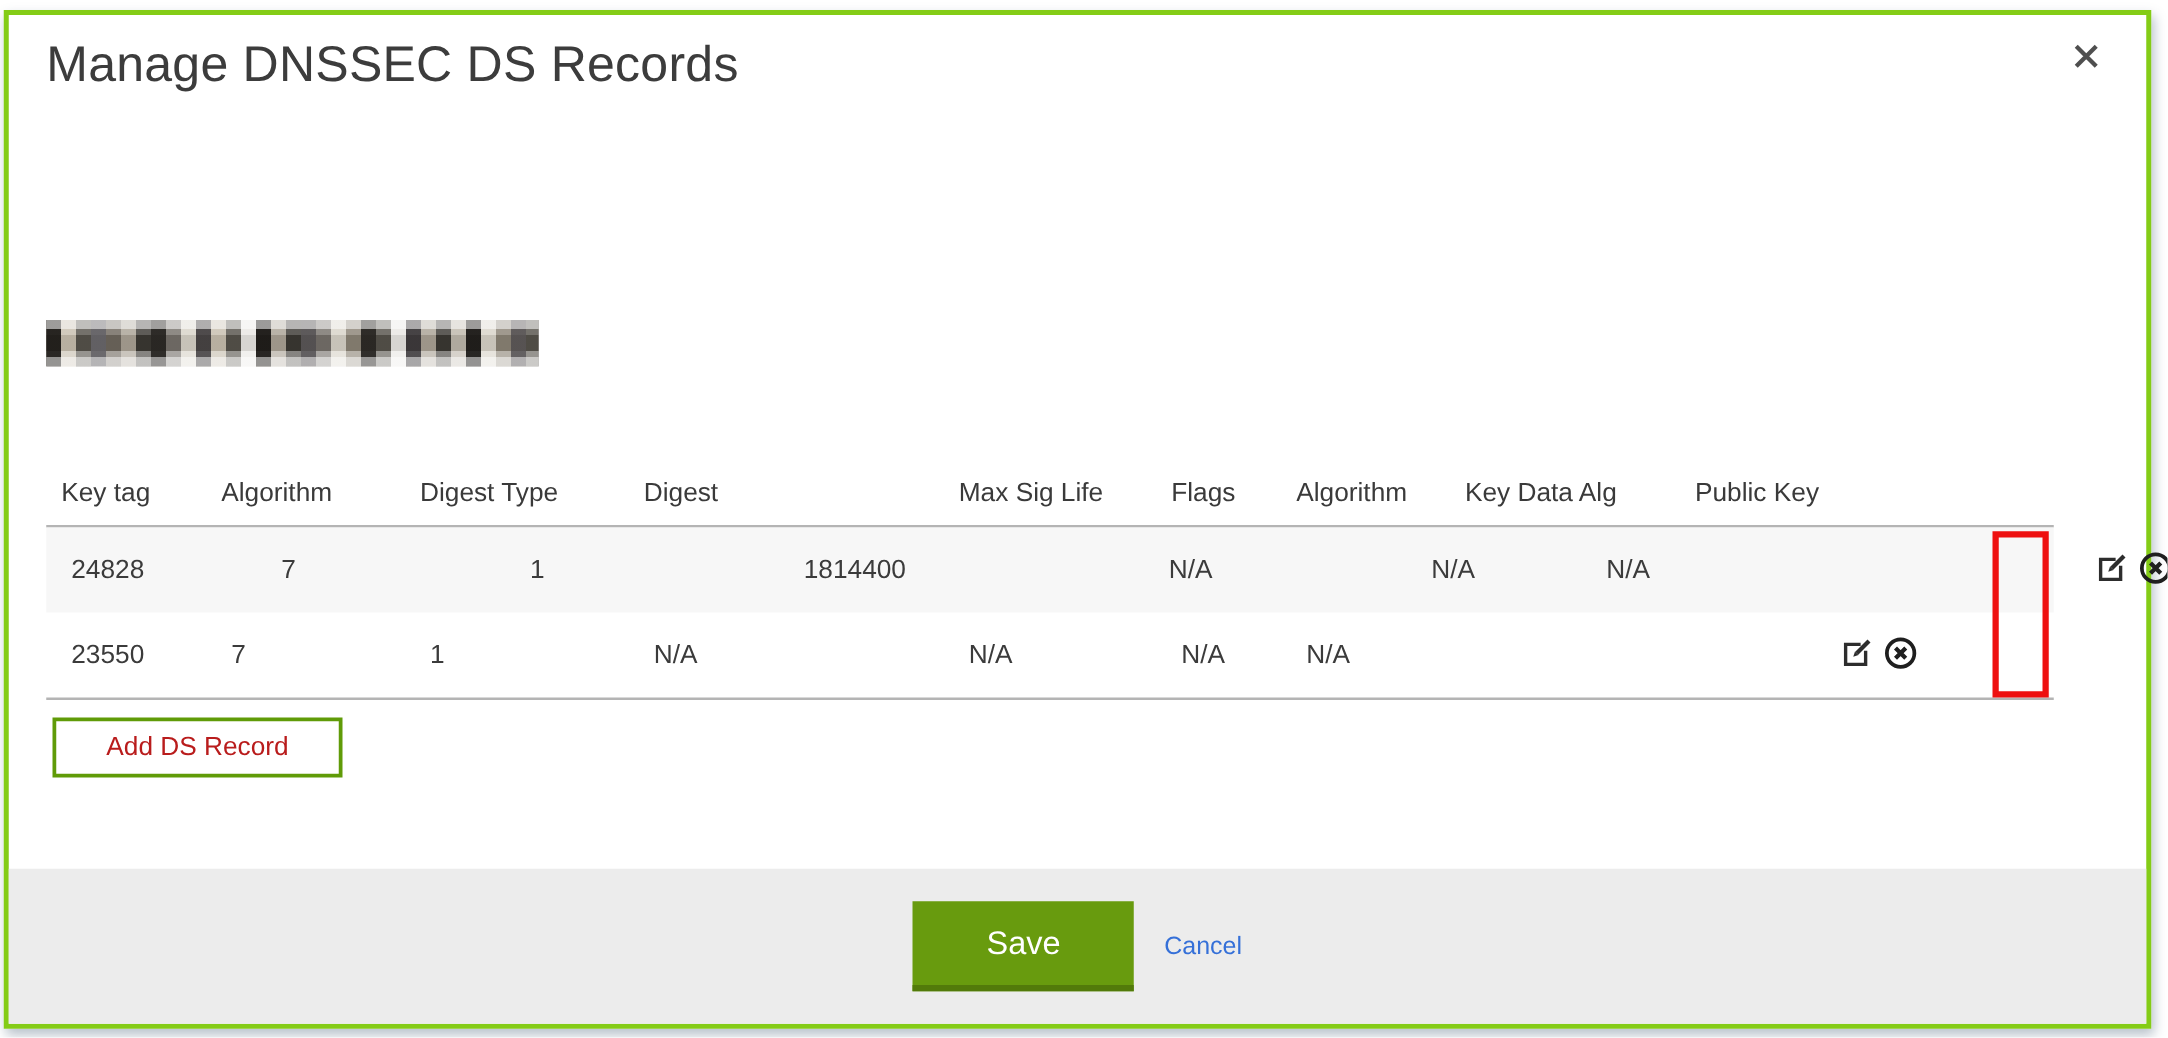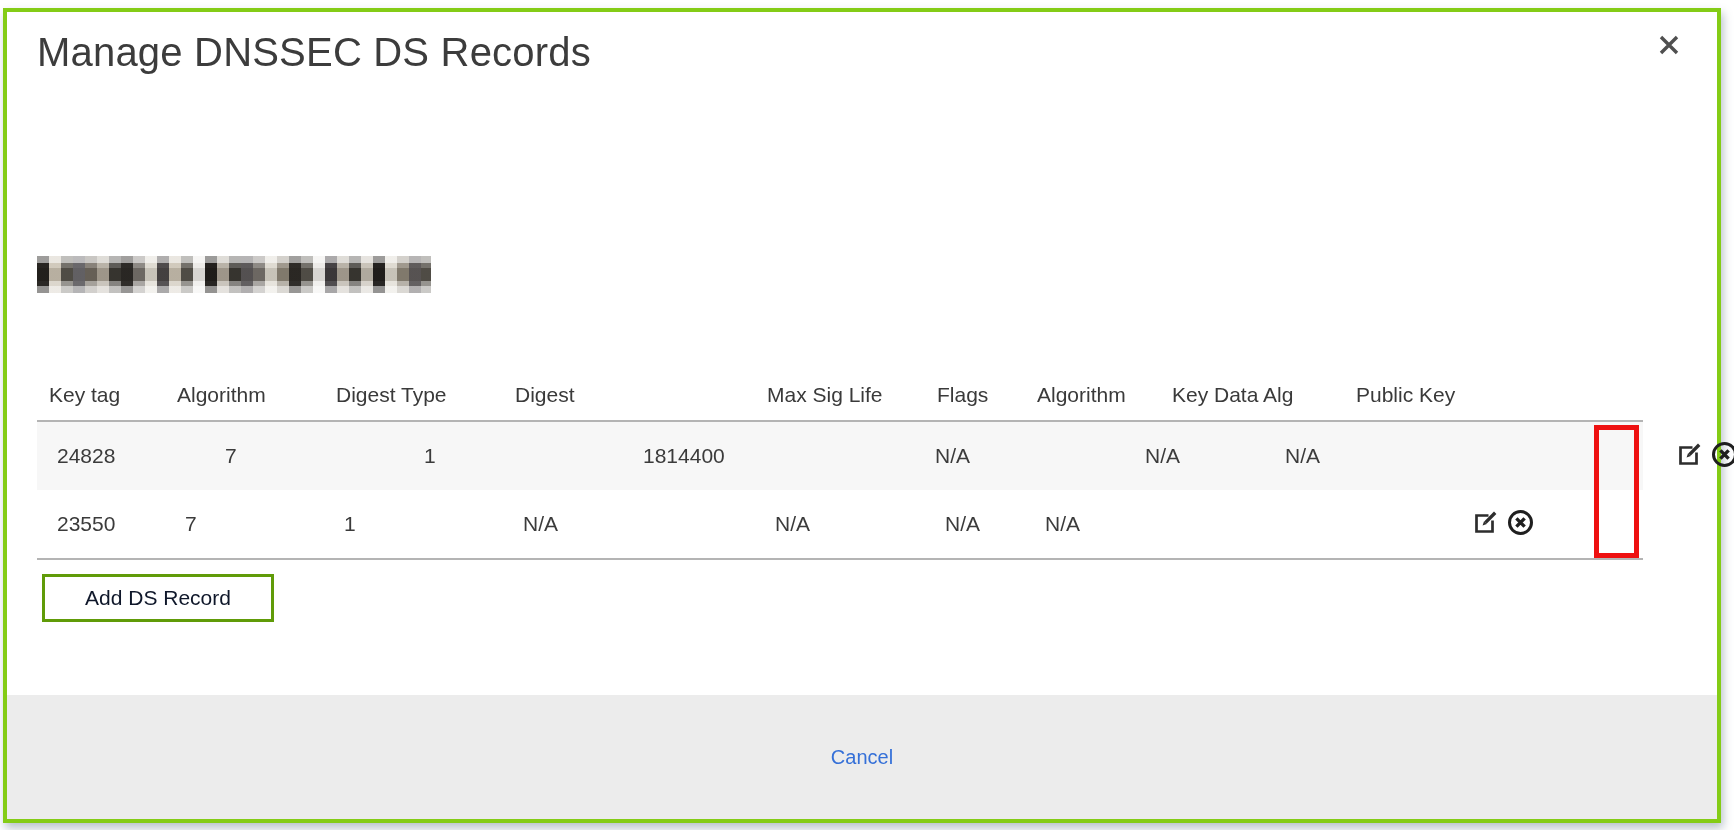--- a/index.html
+++ b/index.html
@@ -57,21 +57,21 @@
   }
   .icon-btn{background:none;border:none;padding:0;margin:0;cursor:pointer;display:flex;align-items:center;}
   .annotation-box{
     position:absolute;left:1587px;top:413px;width:45px;height:133px;
     box-sizing:border-box;border:5px solid #ee1010;pointer-events:none;z-index:5;
   }
   .add-btn{
     position:absolute;left:35px;top:562px;
     box-sizing:border-box;width:232px;height:48px;
     background:#ffffff;border:3px solid #609b08;
-    color:#0f172a;font-size:21px;font-family:inherit;
+    color:#b91c1c;font-size:21px;font-family:inherit;
     display:flex;align-items:center;justify-content:center;cursor:pointer;
   }
   .footer{
     position:absolute;left:0;right:0;top:683px;bottom:0;
     background:#ececec;
     display:flex;align-items:center;justify-content:center;gap:24px;
   }
   .save-btn{
     box-sizing:border-box;width:177px;height:72px;
     background:#689b0e;border:none;border-bottom:5px solid #527a0a;
@@ -177,16 +177,17 @@
       </div>
 
     </div>
   </div>
 
   <div class="annotation-box"></div>
 
   <button class="add-btn">Add DS Record</button>
 
   <div class="footer">
+    <button class="save-btn">Save</button>
     <a class="cancel-link">Cancel</a>
   </div>
 
 </div>
 
 </body></html>

